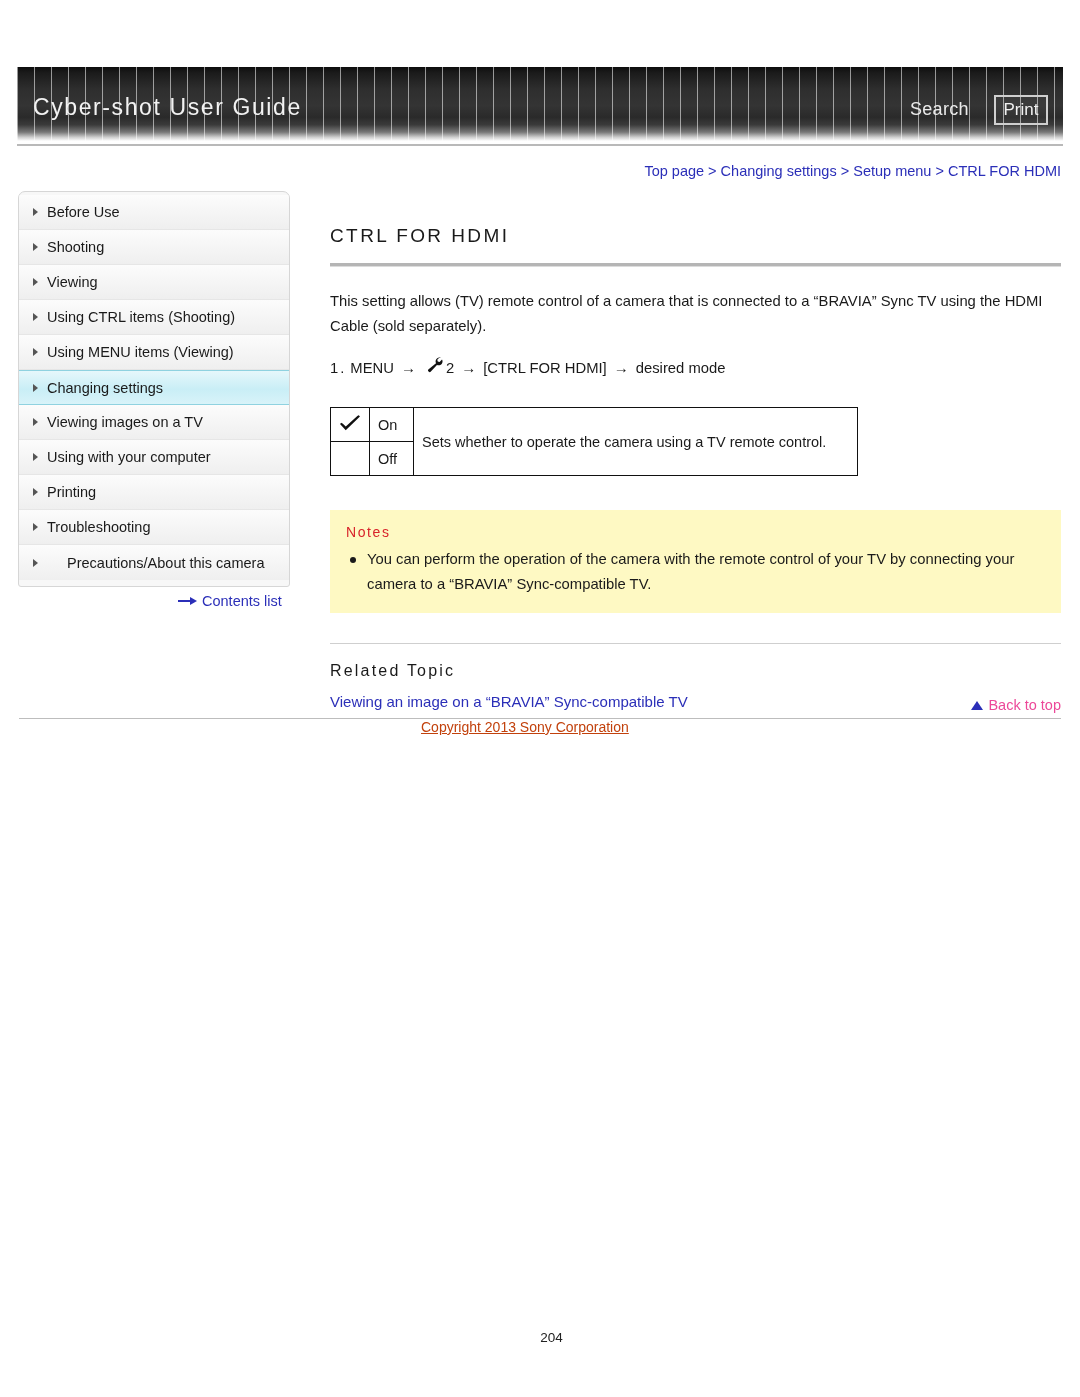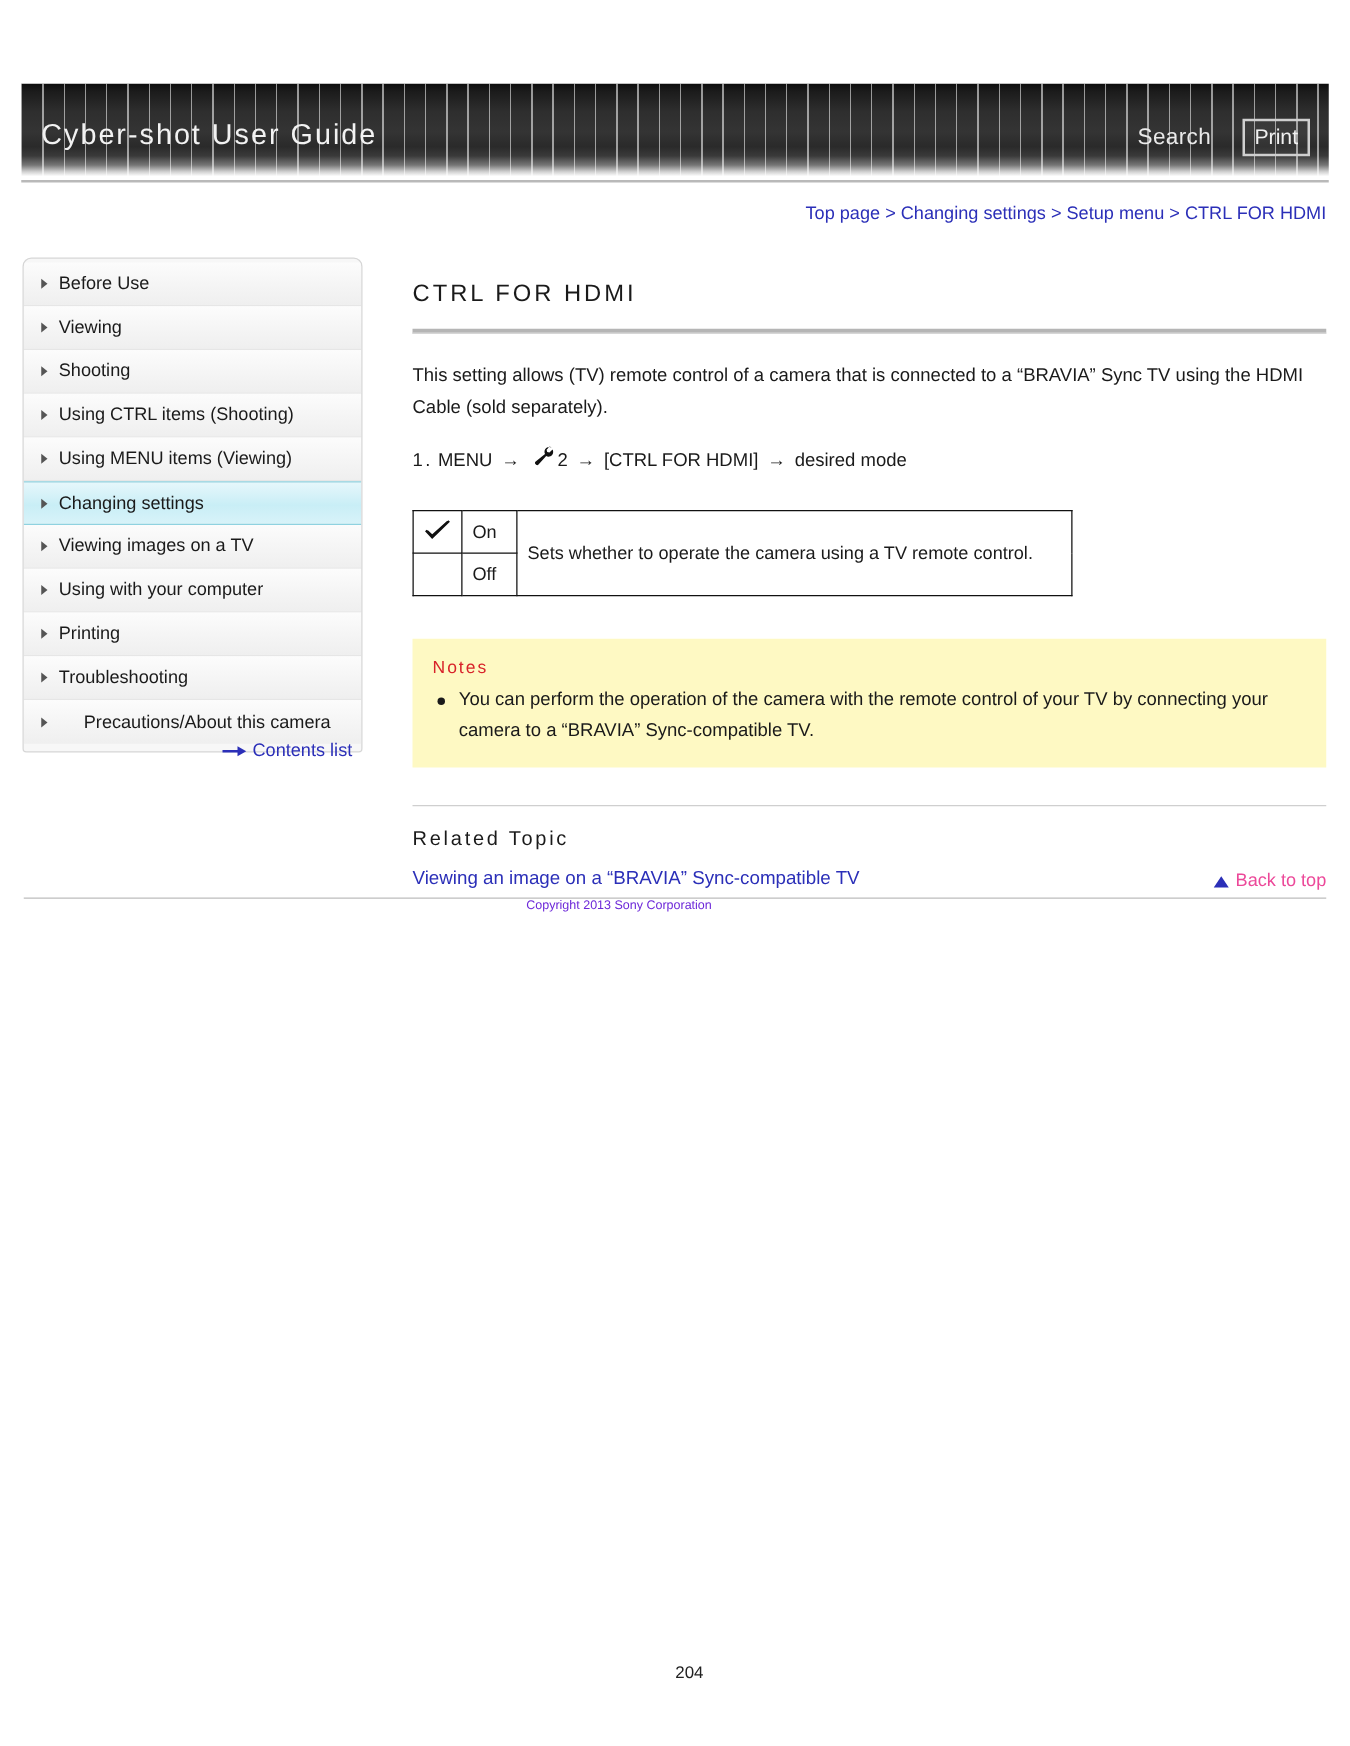--- a/index.html
+++ b/index.html
@@ -68,21 +68,21 @@
     font-size: 14.5px;
     color: #2b2fb8;
     white-space: nowrap;
   }
   .breadcrumb .crumb { cursor: pointer; }
   .breadcrumb .sep { color: #2b2fb8; }
 
   
   .sidebar {
     position: absolute;
-    left: 18px; top: 206px;
+    left: 18px; top: 191px;
     width: 272px;
     border: 1px solid #d6d6d6;
     border-radius: 7px 7px 3px 3px;
     background: #f7f7f7;
     overflow: hidden;
     padding-top: 3px;
     padding-bottom: 6px;
   }
   .nav-item {
     position: relative;
@@ -262,22 +262,23 @@
   }
   .foot-rule {
     position: absolute;
     left: 19px; top: 718px;
     width: 1042px; height: 1px;
     background: #bdbdbd;
   }
   .copyright {
     position: absolute;
     left: 421px; top: 719px;
-    font-size: 10px;
-    color: #6d28d9;
+    font-size: 14px;
+    color: #c2410c;
+    text-decoration: underline;
   }
   .page-num {
     position: absolute;
     left: 0; top: 1330px;
     width: 1080px;
     text-align: center;
     font-size: 13.5px;
     color: #222;
     padding-left: 23px;
   }
@@ -303,25 +304,25 @@
     <span class="crumb">CTRL FOR HDMI</span>
   </div>
 
   <div class="sidebar">
     <div class="nav-item">
       <span class="bullet-tri"></span>
       <span>Before Use</span>
     </div>
     <div class="nav-item">
       <span class="bullet-tri"></span>
+      <span>Shooting</span>
+    </div>
+    <div class="nav-item">
+      <span class="bullet-tri"></span>
       <span>Viewing</span>
-    </div>
-    <div class="nav-item">
-      <span class="bullet-tri"></span>
-      <span>Shooting</span>
     </div>
     <div class="nav-item">
       <span class="bullet-tri"></span>
       <span>Using CTRL items (Shooting)</span>
     </div>
     <div class="nav-item">
       <span class="bullet-tri"></span>
       <span>Using MENU items (Viewing)</span>
     </div>
     <div class="nav-item active">

